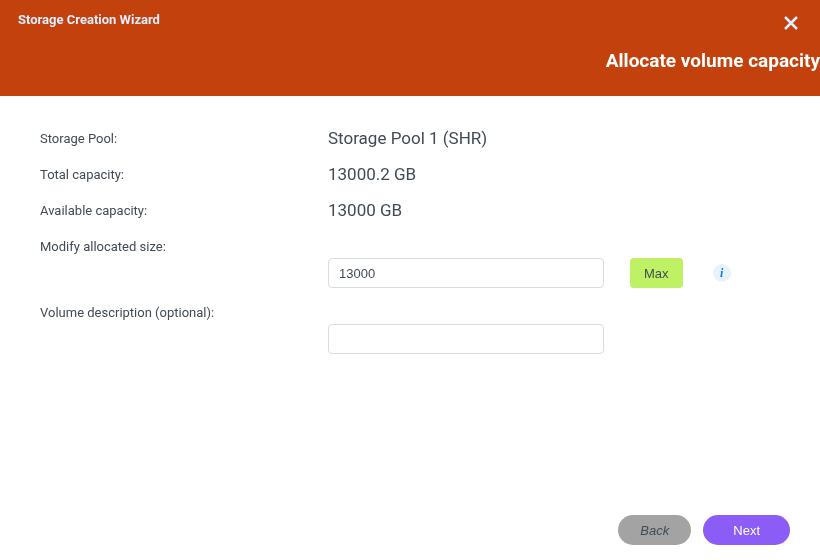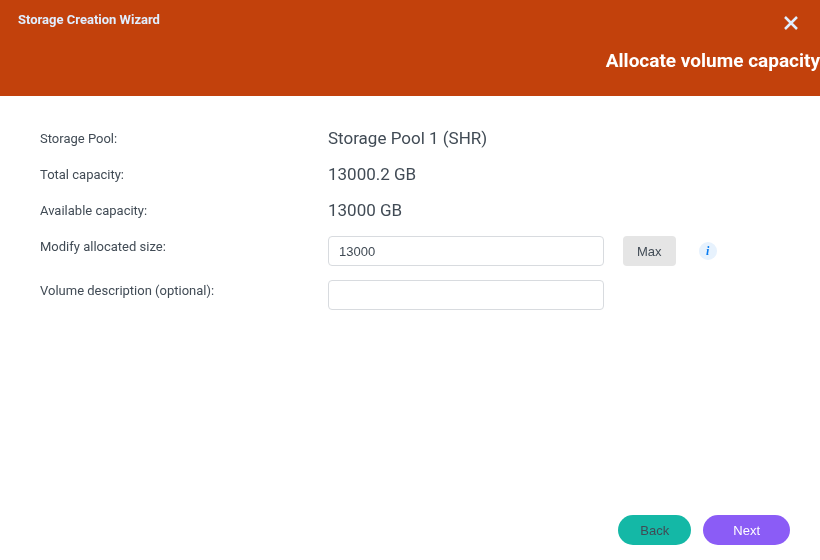--- a/index.html
+++ b/index.html
@@ -67,36 +67,37 @@
       padding-top: 3px;
       align-self: flex-start;
     }
     .value {
       font-size: 17px;
       color: #414b55;
     }
     .input-row {
       display: flex;
       align-items: center;
-      gap: 19px;
+      gap: 26px;
+      margin-top: 22px;
     }
     .text-input {
       width: 276px;
       height: 30px;
       border: 1px solid #d8dbdf;
       border-radius: 4px;
       padding: 0 10px;
       font-size: 13px;
       color: #414b55;
       outline: none;
     }
     .max-btn {
       height: 30px;
       padding: 0 14px;
-      background: #e5e5e5;
+      background: #bef264;
       border: none;
       border-radius: 4px;
       font-size: 13px;
       color: #414b55;
       cursor: pointer;
     }
     .info-icon {
       width: 18px;
       height: 18px;
       border-radius: 50%;
@@ -126,22 +127,23 @@
     }
     .btn {
       height: 30px;
       padding: 0 22px;
       border-radius: 15px;
       font-size: 13px;
       border: none;
       cursor: pointer;
     }
     .btn-back {
-      background: #14b8a6;
-      color: #414b55;
+      background: #a3a3a3;
+      color: #414b55;
+      font-style: italic;
     }
     .btn-next {
       background: #8b5cf6;
       color: #fff;
       padding: 0 30px;
     }
   </style>
 </head>
 <body>
 

